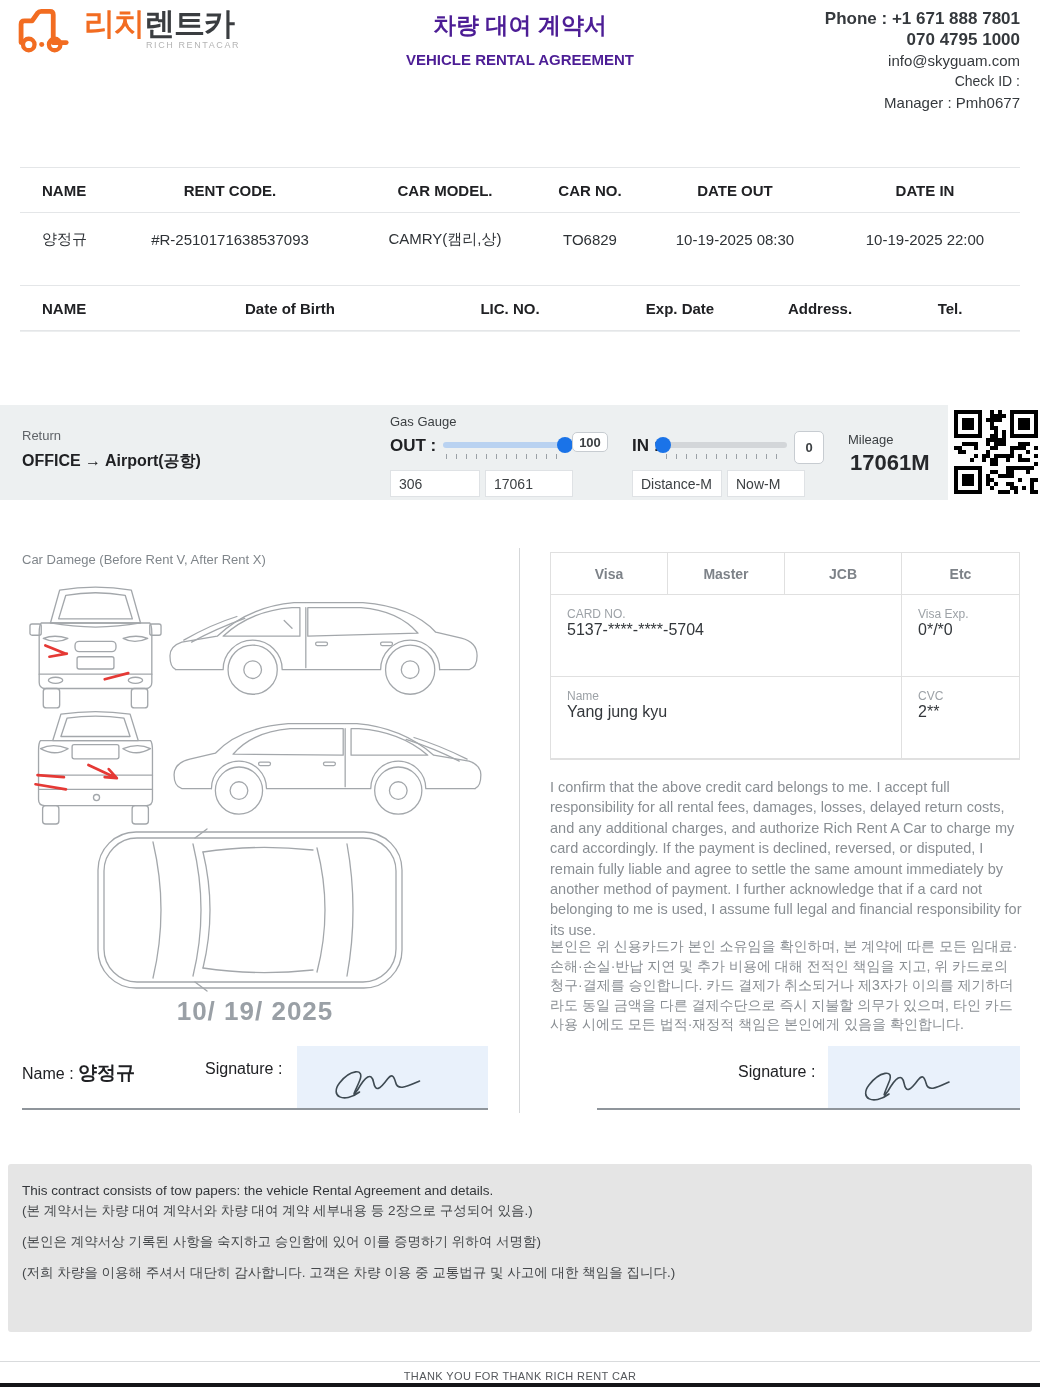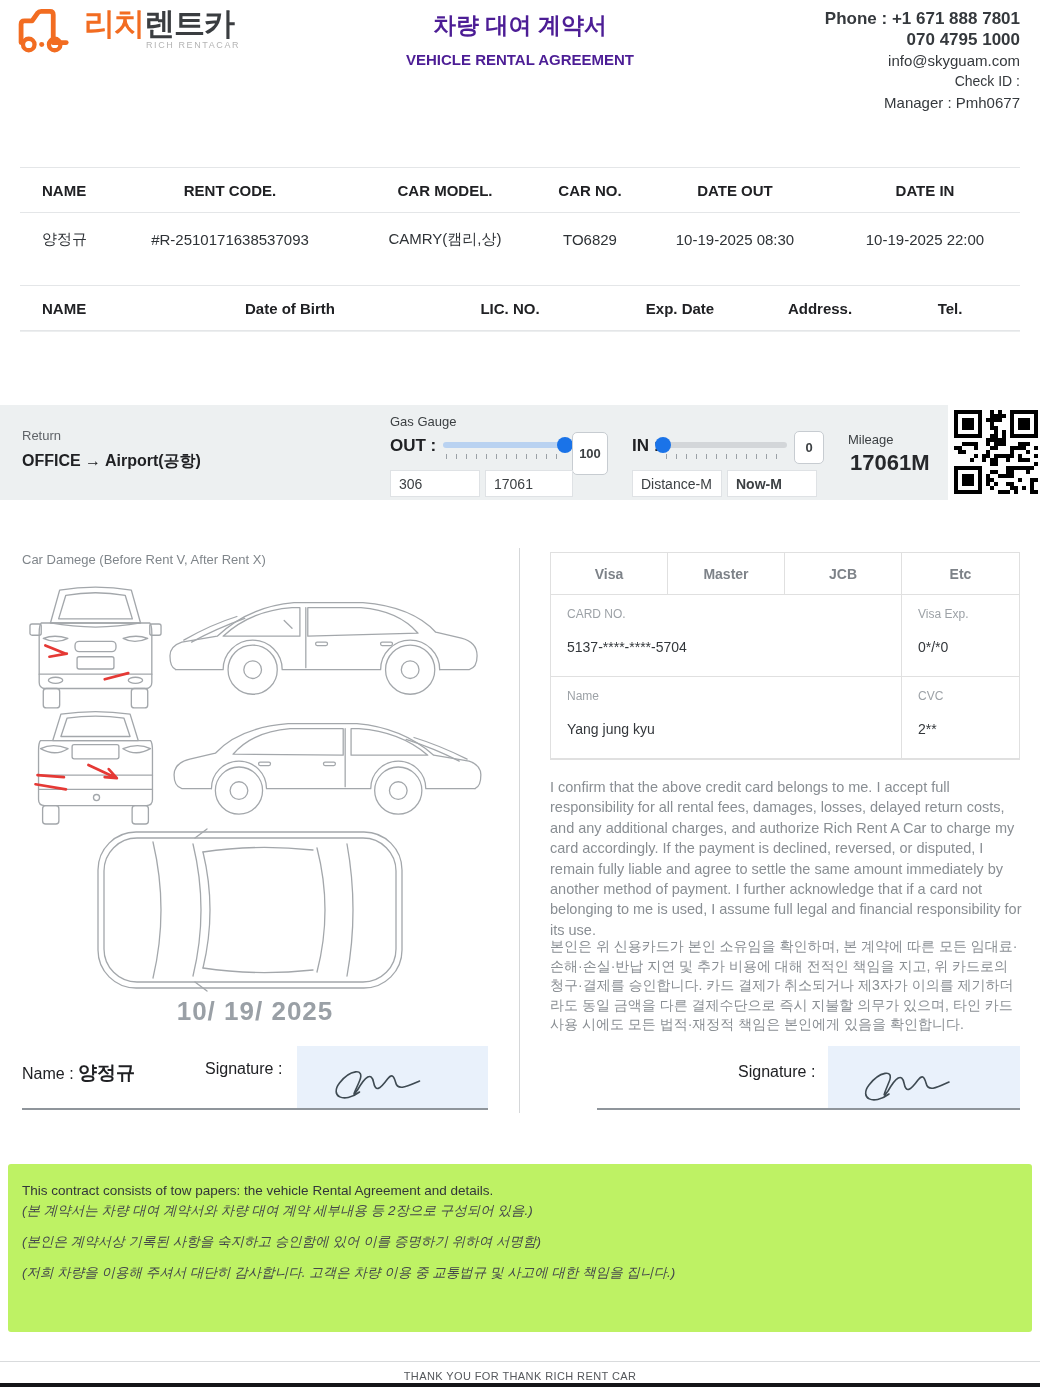--- a/index.html
+++ b/index.html
@@ -78,32 +78,32 @@
              grid-template-columns:25% 25% 25% 25%; grid-template-rows:42px 82px 82px;
              border:1px solid #e0e0e0; }
   .cardtbl > div { border-right:1px solid #e0e0e0; border-bottom:1px solid #e0e0e0; }
   .cardtbl > div:nth-child(4n of .hd) { border-right:none; }
   .cardtbl .hd { display:flex; align-items:center; justify-content:center;
                  font-size:14px; font-weight:bold; color:#7d8288; }
   .cardtbl .hd:nth-child(4), .cardtbl .noR { border-right:none; }
   .cardtbl .fld { grid-column:span 3; padding:12px 16px; }
   .cardtbl .fld1 { padding:12px 16px; }
   .fld-label { font-size:12px; color:#9da2a7; }
-  .fld-value { font-size:14px; color:#33373b; margin-top:18px; }
+  .fld-value { font-size:16px; color:#33373b; }
 
   .para { position:absolute; left:550px; width:474px; color:#898e93; }
   .para-en { top:777px; font-size:14.5px; line-height:20.4px; }
   .para-kr { top:937px; font-size:14px; line-height:19.6px; }
 
   
-  .terms { left:8px; top:1164px; width:1024px; height:168px; background:#bef264; border-radius:3px;
+  .terms { left:8px; top:1164px; width:1024px; height:168px; background:#e5e5e5; border-radius:3px;
            padding:17px 14px 0 14px; }
   .term-group { margin-bottom:11px; }
   .term-en { font-size:13.5px; color:#33363a; line-height:20px; }
-  .term-kr { font-size:13.5px; color:#45484b; line-height:20px;font-style:italic; }
+  .term-kr { font-size:13.5px; color:#45484b; line-height:20px; }
 
   .footer-line { left:0; top:1361px; width:1040px; height:1px; background:#d9dbdd; }
   .footer-text { left:0; right:0; top:1370px; text-align:center; font-size:11px; color:#54575b; letter-spacing:.4px; }
   .bottom-bar { left:0; top:1383px; width:1040px; height:4px; background:#141517; }
 </style>
 </head>
 <body>
 
 <div id="page">
 
@@ -168,32 +168,32 @@
     <div class="lbl" style="left:22px; top:23px;">Return</div>
     <div class="return-route">OFFICE → Airport(공항)</div>
 
     <div class="lbl" style="left:390px; top:9px; color:#3c4043;">Gas Gauge</div>
 
     <div class="gauge-strong" style="left:390px; top:31px;">OUT :</div>
     <div class="slider out-track" style="left:443px; top:37px; width:122px;">
       <div class="thumb" style="left: calc(100% - 8px);"></div>
     </div>
     <div class="ticks" style="left:446px; top:49px; width:118px;"></div>
-    <div class="valbox" style="left:572px; top:27px; width:36px; height:43px;">100</div>
+    <div class="valbox" style="left:572px; top:27px; width:36px; height:20px;">100</div>
     <div class="inbox" style="left:390px; top:65px; width:90px;">306</div>
     <div class="inbox" style="left:485px; top:65px; width:88px;">17061</div>
 
     <div class="gauge-strong" style="left:632px; top:31px;">IN :</div>
     <div class="slider in-track" style="left:663px; top:37px; width:124px;">
       <div class="thumb" style="left: calc(0% - 8px);"></div>
     </div>
     <div class="ticks" style="left:666px; top:49px; width:120px;"></div>
     <div class="valbox" style="left:794px; top:26px; width:30px; height:33px;">0</div>
     <div class="inbox" style="left:632px; top:65px; width:90px;">Distance-M</div>
-    <div class="inbox" style="left:727px; top:65px; width:90px;font-weight:bold;">Now-M</div>
+    <div class="inbox" style="left:727px; top:65px; width:78px;">Now-M</div>
 
     <div class="lbl" style="left:848px; top:27px; color:#3c4043;">Mileage</div>
     <div class="mileage-val" style="left:850px; top:45px;">17061M</div>
   </div>
 
   <div class="abs qr-wrap">
     <div id="qr">
         <div class="qcell" style="left: 37px; top: 1px;"></div>
         <div class="qcell" style="left: 45px; top: 1px;"></div>
         <div class="qcell" style="left: 37px; top: 5px;"></div>

